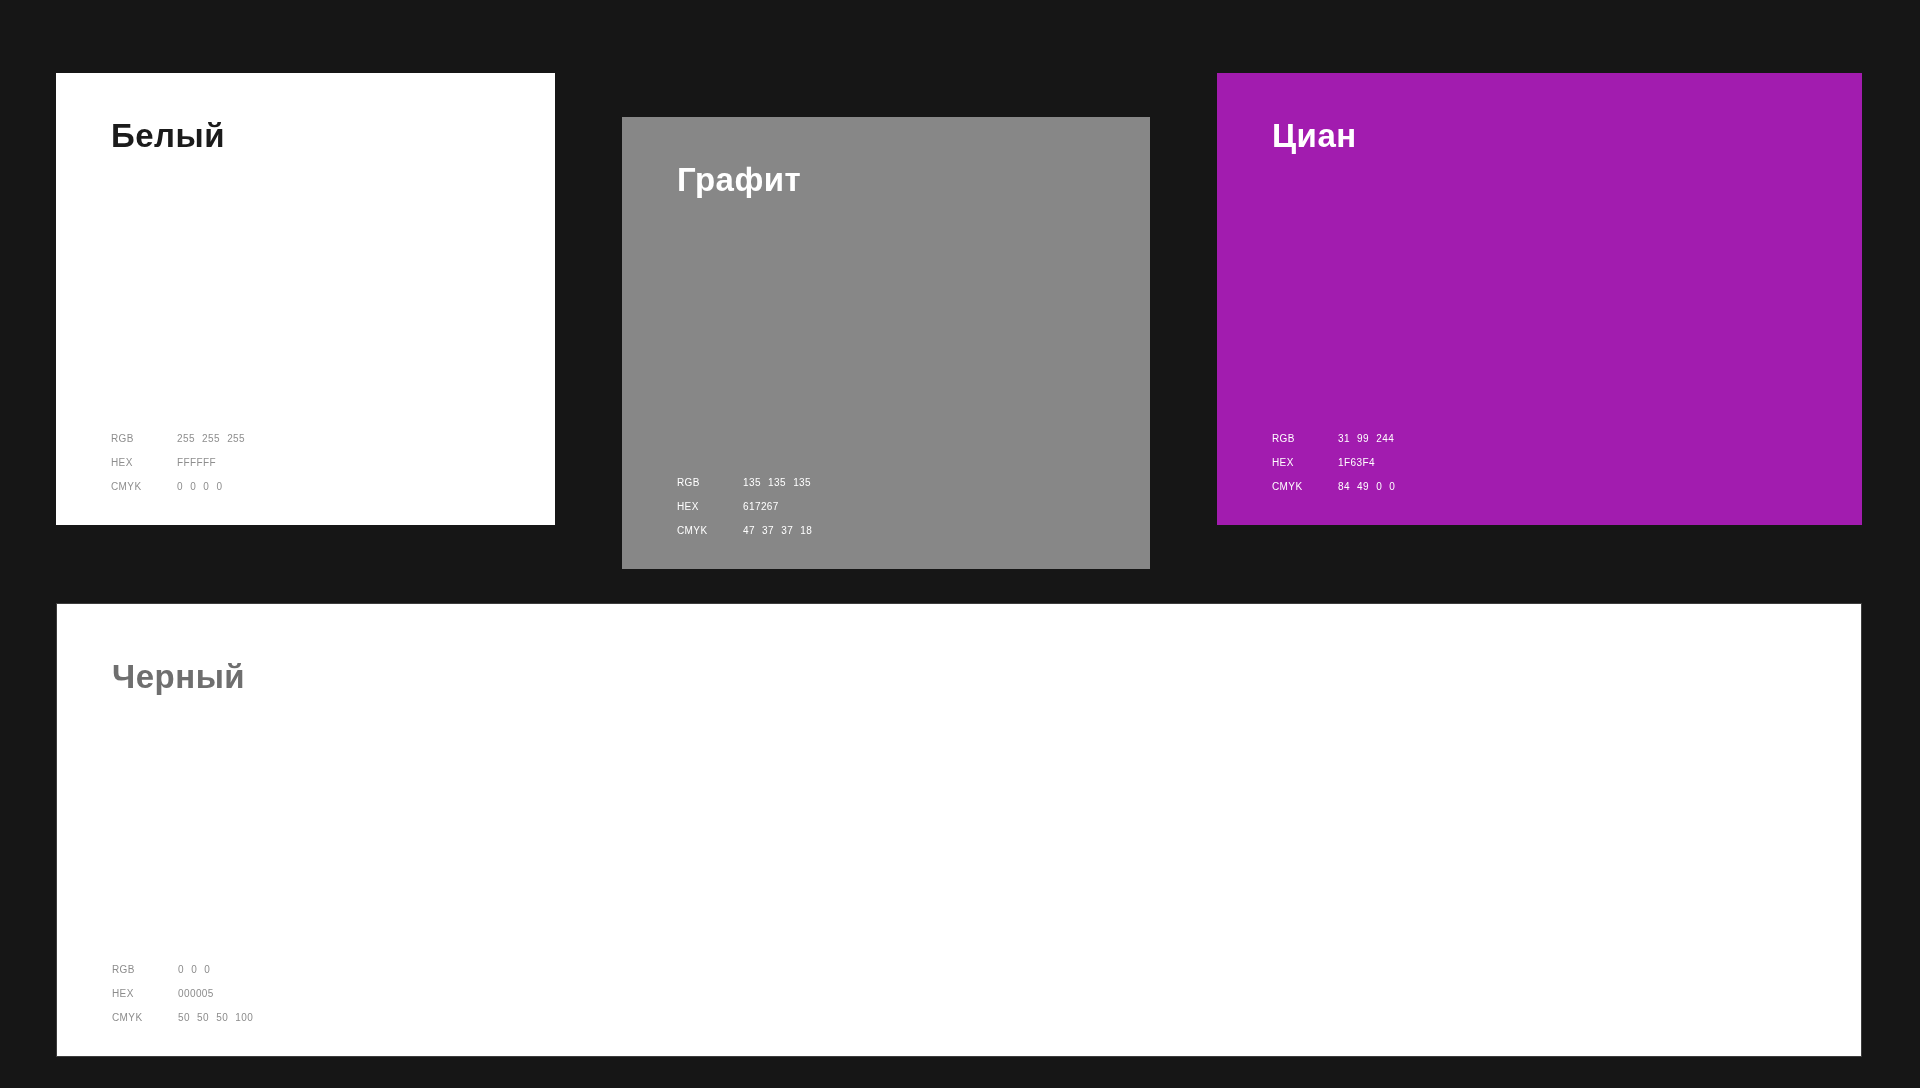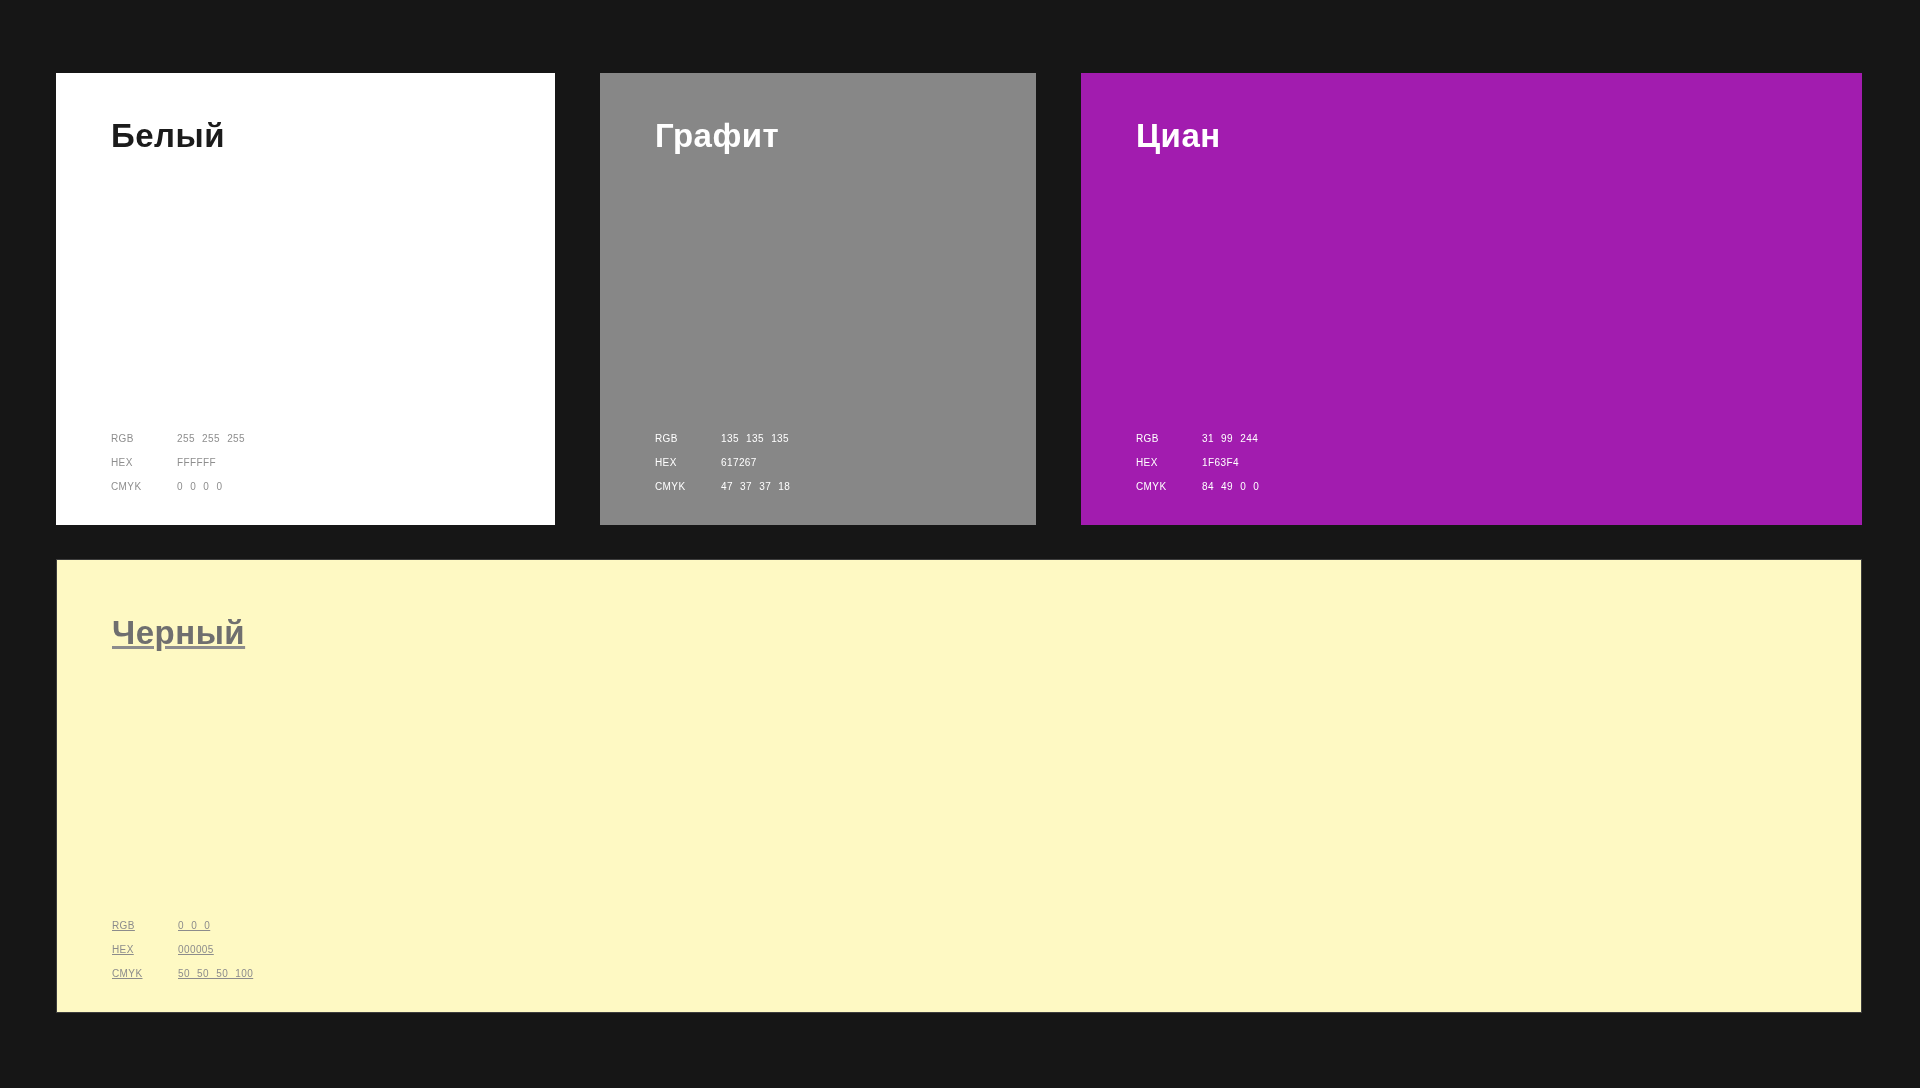--- a/index.html
+++ b/index.html
@@ -14,33 +14,33 @@
     overflow: hidden;
   }
   .palette-page {
     box-sizing: border-box;
     width: 1920px;
     height: 1088px;
     padding: 73px 58px 0 56px;
   }
   .swatch-row {
     display: flex;
-    gap: 45px;
+    gap: 67px;
     justify-content: flex-end;
   }
   .card {
     box-sizing: border-box;
     height: 452px;
     padding: 46px 55px 26px 55px;
     display: flex;
     flex-direction: column;
     justify-content: space-between;
   }
   .card--white    { width: 499px; }
-  .card--graphite { width: 436px; }
+  .card--graphite { width: 528px; margin-top: 44px; }
   .card--cyan     { flex: 1; }
   .card--black {
     margin-top: 34px;
     width: 100%;
     height: 454px;
     padding-top: 56px;
     border: 1px solid #3D3D3D;
   }
   .card-title {
     margin: 0;
@@ -104,21 +104,21 @@
         <dd>31 99 244</dd>
         <dt>HEX</dt>
         <dd>1F63F4</dd>
         <dt>CMYK</dt>
         <dd>84 49 0 0</dd>
       </dl>
     </section>
 
   </div>
 
-  <section class="card card--black" style="background-color: #fef9c3; border-color: rgb(61, 61, 61); color: rgb(140, 140, 140); text-decoration: underline;">
+  <section class="card card--black" style="background-color: #ffffff; border-color: rgb(61, 61, 61); color: rgb(140, 140, 140);">
     <h2 class="card-title" style="color: rgb(111, 111, 111);">Черный</h2>
     <dl class="specs">
       <dt>RGB</dt>
       <dd>0 0 0</dd>
       <dt>HEX</dt>
       <dd>000005</dd>
       <dt>CMYK</dt>
       <dd>50 50 50 100</dd>
     </dl>
   </section>

